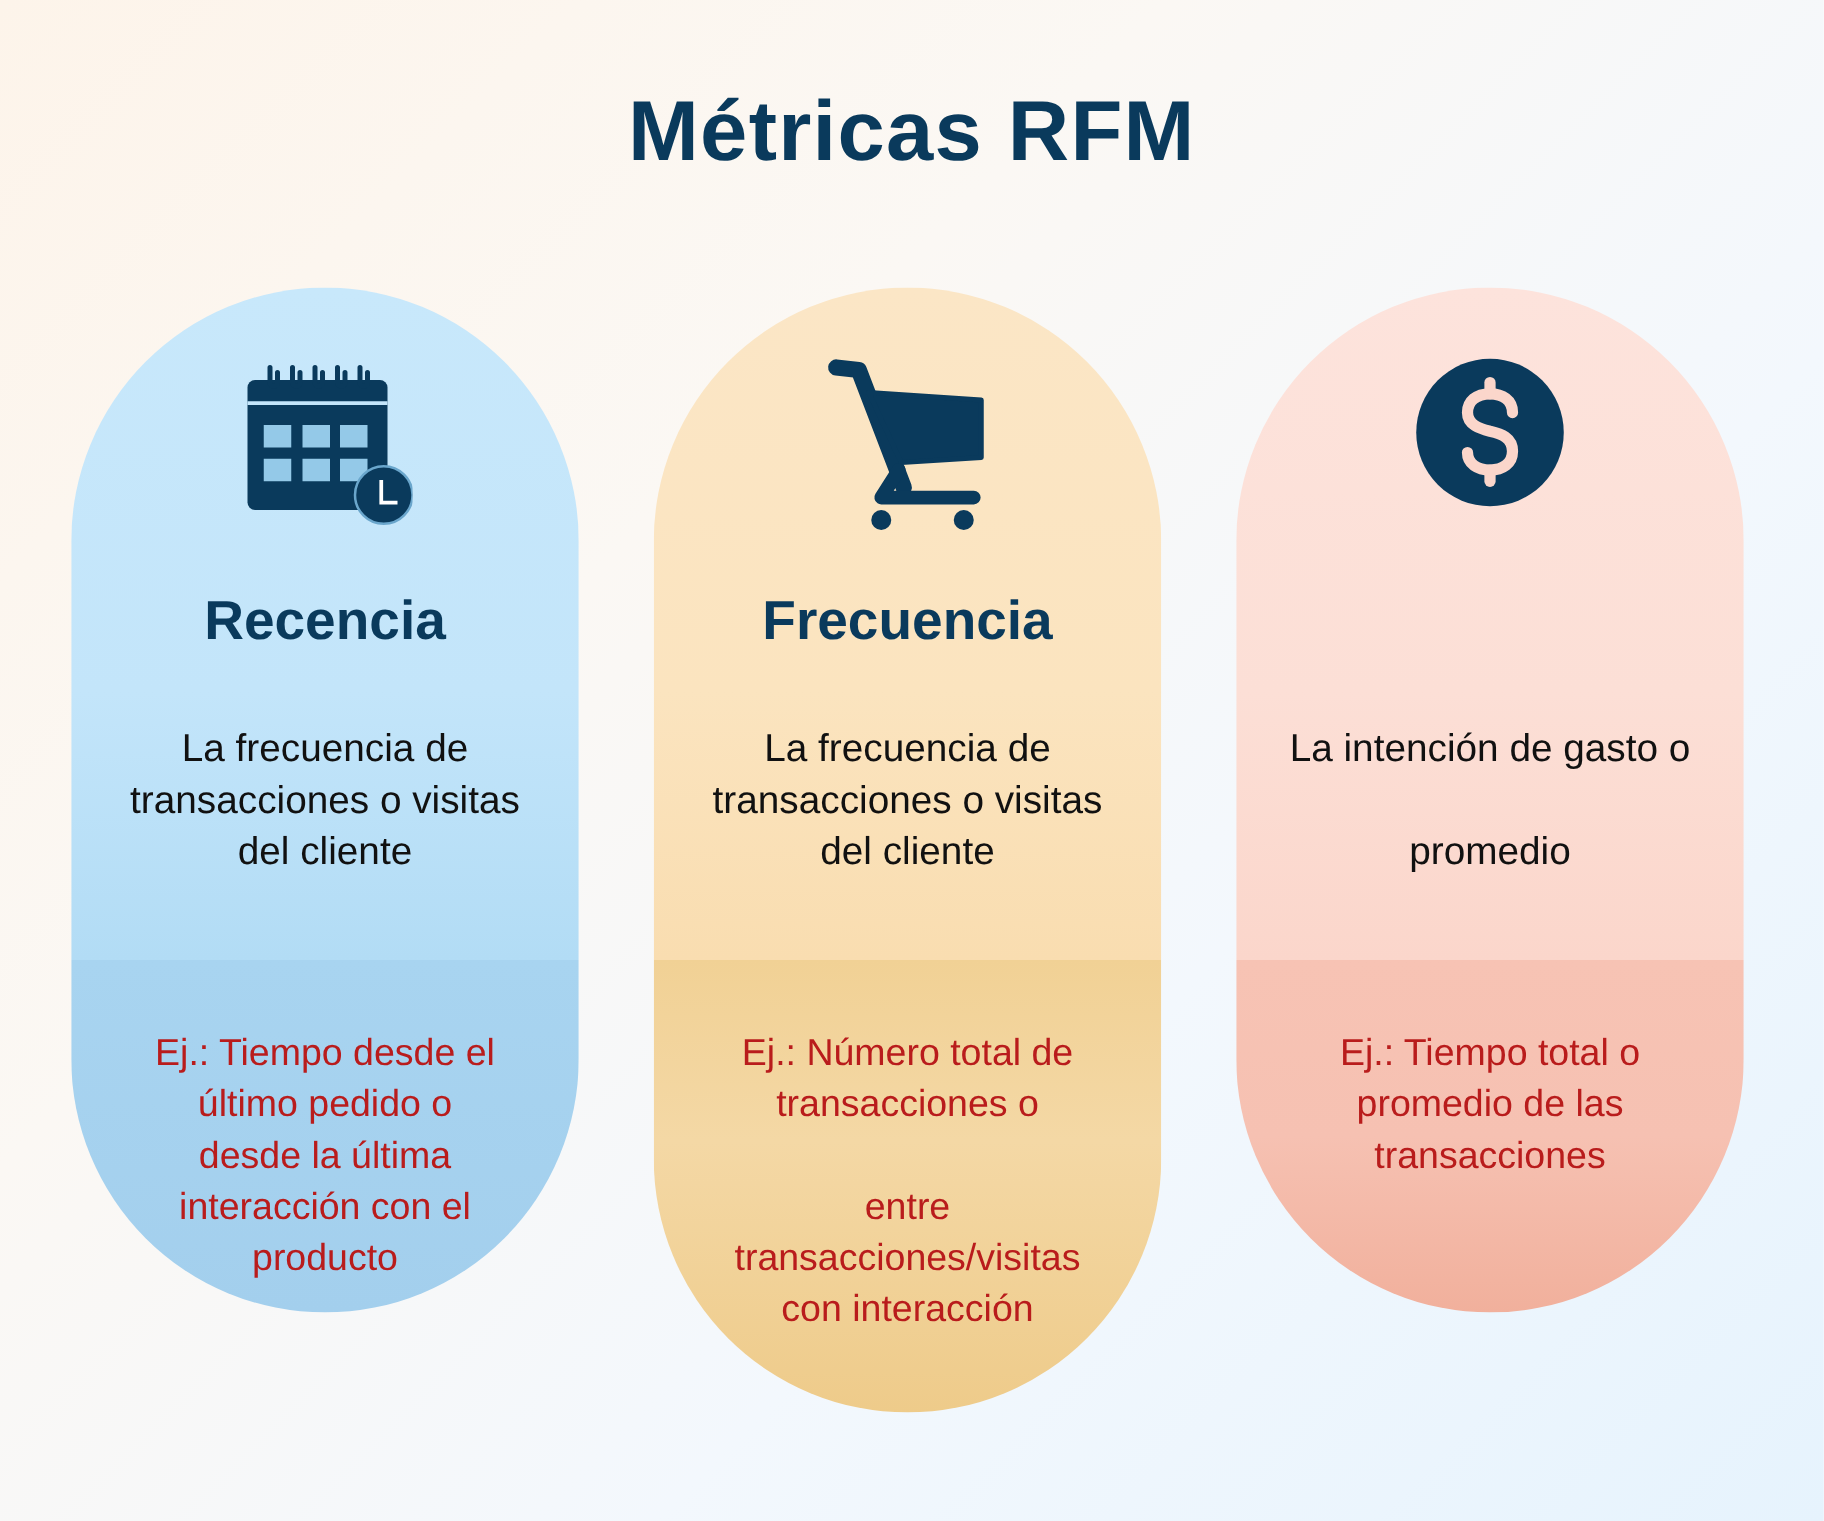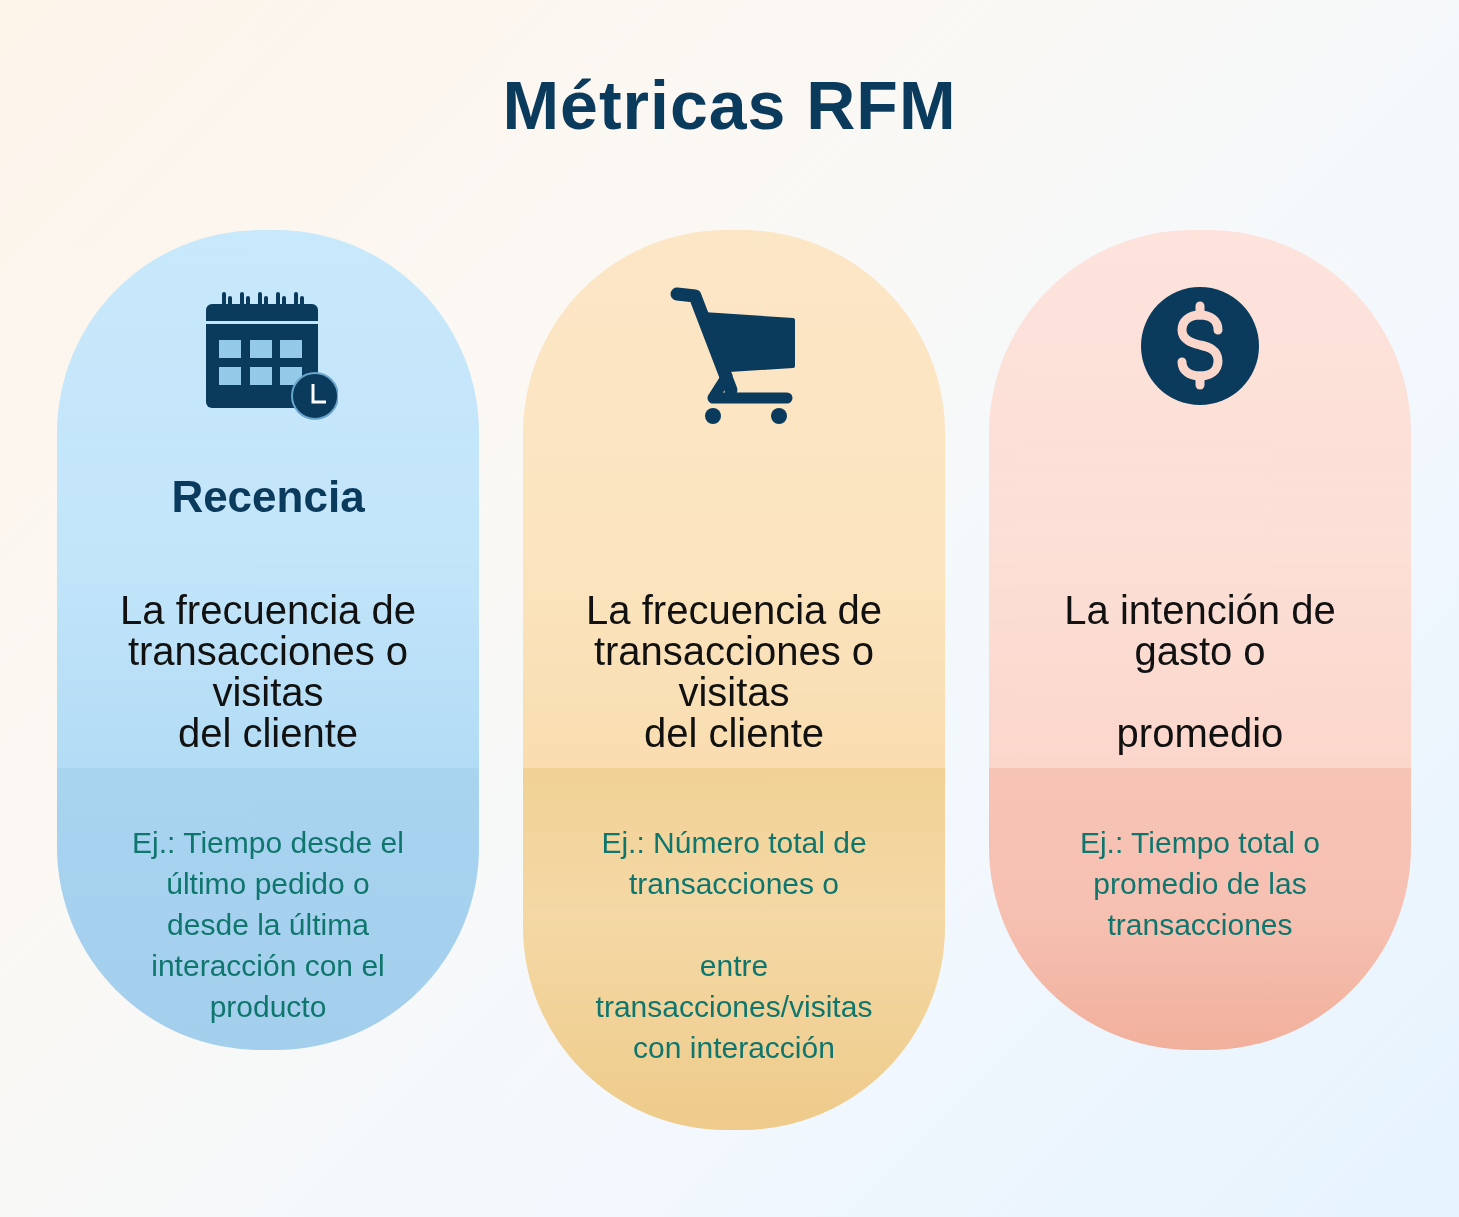--- a/index.html
+++ b/index.html
@@ -1,39 +1,39 @@
 <!DOCTYPE html>
 <html><head>
 <meta charset="utf-8">
 <style>
   html,body{margin:0;padding:0;}
   body{width:1459px;height:1217px;position:relative;overflow:hidden;
     background:linear-gradient(135deg,#fdf4ea 0%,#fbf8f4 35%,#f3f8fd 65%,#e6f3fd 100%);
     font-family:"Liberation Sans","DejaVu Sans",sans-serif;}
   .title{position:absolute;left:0;width:1459px;top:66px;text-align:center;
     font-size:68px;font-weight:bold;color:#0a3a5c;letter-spacing:1px;margin:0;}
-  .pill{position:absolute;top:230px;width:406px;border-radius:203px;overflow:hidden;padding-left:16px;}
+  .pill{position:absolute;top:230px;width:406px;border-radius:203px;overflow:hidden;}
   .pill .top{position:absolute;left:0;right:0;top:0;height:538px;}
   .pill .bottom{position:absolute;left:0;right:0;top:538px;bottom:0;}
   .pill.blue{left:57px;height:820px;}
   .pill.blue .top{background:linear-gradient(180deg,#c8e8fb 0%,#c3e5fa 60%,#b2dcf5 100%);}
   .pill.blue .bottom{background:linear-gradient(180deg,#a8d4f0 0%,#a3cfed 100%);}
   .pill.yellow{left:523px;height:900px;}
   .pill.yellow .top{background:linear-gradient(180deg,#fbe6c6 0%,#fbe4bf 60%,#f9ddb0 100%);}
   .pill.yellow .bottom{background:linear-gradient(180deg,#f1d195 0%,#f4d8a5 40%,#eecb8a 100%);}
   .pill.pink{left:989px;height:820px;}
   .pill.pink .top{background:linear-gradient(180deg,#fde3dc 0%,#fcdfd6 60%,#fbd6cb 100%);}
   .pill.pink .bottom{background:linear-gradient(180deg,#f7c3b4 0%,#f6c1b2 50%,#f1b09c 100%);}
   .icon{position:absolute;left:50%;transform:translateX(-50%);}
   .heading{position:absolute;left:0;right:0;top:242px;text-align:center;
     font-size:44px;font-weight:bold;color:#0a3a5c;margin:0;}
   .desc{position:absolute;left:20px;right:20px;top:344px;text-align:center;
-    font-size:40px;line-height:41px;color:#111;margin:16px;}
+    font-size:31px;line-height:41px;color:#111;margin:4px;}
   .example{position:absolute;left:20px;right:20px;top:592px;text-align:center;
-    font-size:30px;line-height:41px;color:#0f766e;margin:0;}
+    font-size:30px;line-height:41px;color:#b91c1c;margin:0;}
 </style>
 </head>
 <body>
 
 <h1 class="title">Métricas RFM</h1>
 
 <div class="pill blue">
   <div class="top"></div>
   <div class="bottom"></div>
   <svg class="icon" style="top:62px;" width="140" height="130" viewBox="0 0 140 130">
@@ -75,20 +75,21 @@
 <div class="pill yellow">
   <div class="top"></div>
   <div class="bottom"></div>
   <svg class="icon" style="top:56px;" width="130" height="138" viewBox="0 0 130 138">
     <path d="M8 8 L26 10 L62 104" stroke="#0a3a5c" stroke-width="13" stroke-linecap="round" stroke-linejoin="round" fill="none"></path>
     <path d="M34 28 L124 34 L124 80 L60 84 Z" fill="#0a3a5c" stroke="#0a3a5c" stroke-width="4" stroke-linejoin="round"></path>
     <path d="M58 90 L44 112 L118 112" stroke="#0a3a5c" stroke-width="11" stroke-linecap="round" stroke-linejoin="round" fill="none"></path>
     <circle cx="44" cy="130" r="8" fill="#0a3a5c"></circle>
     <circle cx="110" cy="130" r="8" fill="#0a3a5c"></circle>
   </svg>
+  <h2 class="heading">Frecuencia</h2>
   <p class="desc">
     <span>La frecuencia de</span><br>
     <span>transacciones o visitas</span><br>
     <span>del cliente</span>
   </p>
   <p class="example">
     <span>Ej.: Número total de</span><br>
     <span>transacciones o</span><br>
     <br>
     <span>entre</span><br>

